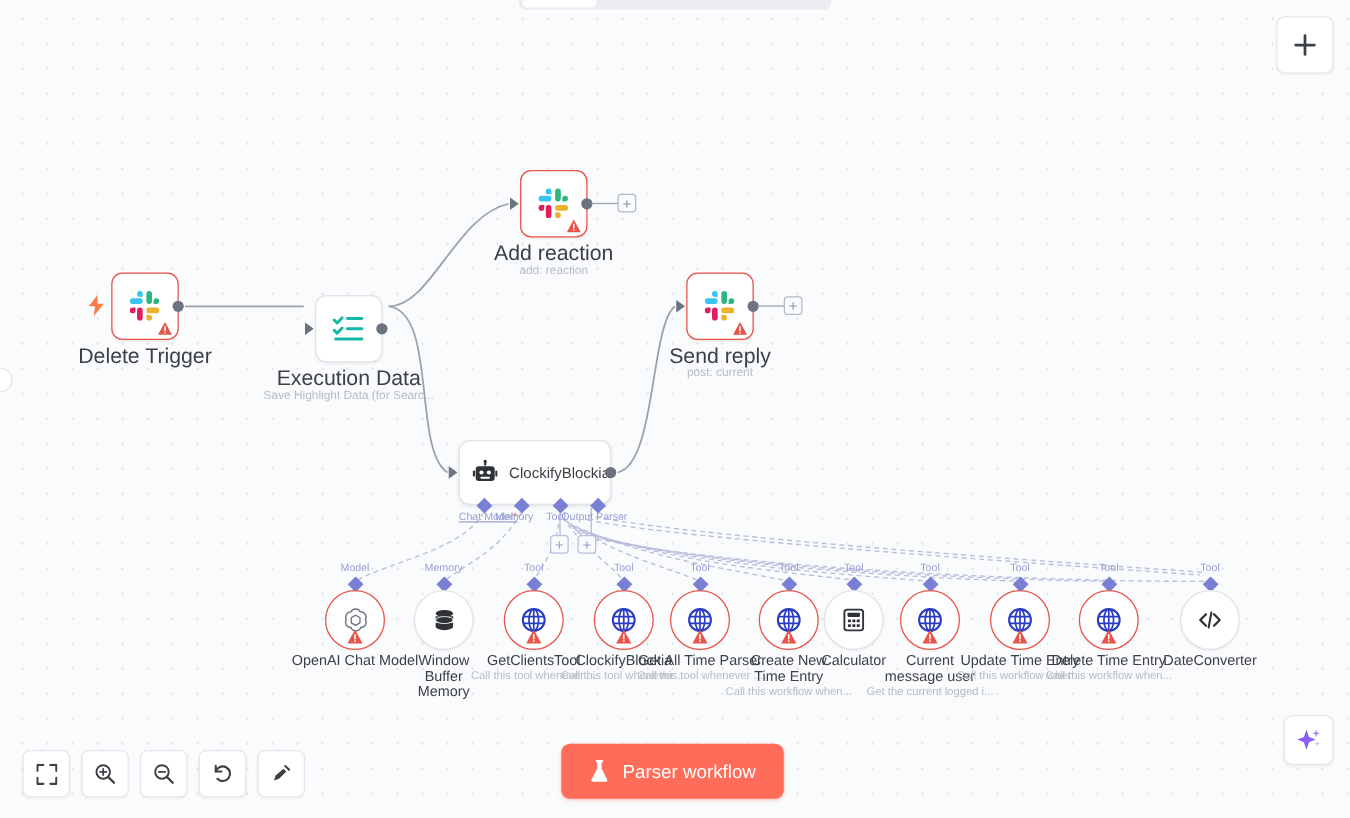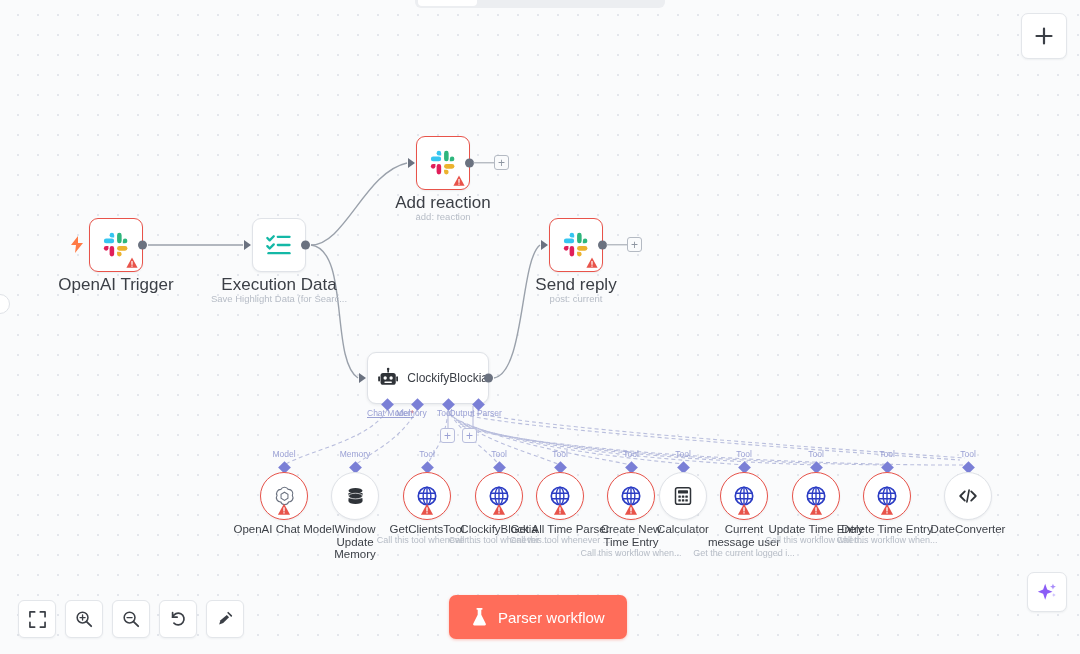--- a/index.html
+++ b/index.html
@@ -232,24 +232,24 @@
       <path d="M15.1 18.3a2.1 2.1 0 1 1-2.1 2.1v-2.1h2.1z" fill="#ecb22e"></path>
       <path d="M15.1 17.2a2.1 2.1 0 0 1 0-4.2h5.3a2.1 2.1 0 0 1 0 4.2h-5.3z" fill="#ecb22e"></path>
     </svg>
     <svg class="warn" viewBox="0 0 12 12">
       <path d="M6 0.6 L11.6 10.8 H0.4 Z" fill="#e8534a"></path>
       <rect x="5.4" y="4" width="1.2" height="3.8" fill="#fff"></rect>
       <rect x="5.4" y="8.5" width="1.2" height="1.2" fill="#fff"></rect>
     </svg>
     <div class="port out"></div>
   </div>
-  <div class="label">OpenAI Trigger</div>
-</div>
-
-<div class="node" style="left:252px; top:218px;">
+  <div class="label">Delete Trigger</div>
+</div>
+
+<div class="node" style="left:252px; top:236px;">
   <div class="box">
     <svg width="28" height="28" viewBox="0 0 24 24">
       <path d="M2 6 l2 2 l3.5-3.5" stroke="#14b8a6" stroke-width="2" fill="none" stroke-linecap="round" stroke-linejoin="round"></path>
       <path d="M2 13 l2 2 l3.5-3.5" stroke="#14b8a6" stroke-width="2" fill="none" stroke-linecap="round" stroke-linejoin="round"></path>
       <rect x="10" y="4" width="12" height="2" rx="1" fill="#14b8a6"></rect>
       <rect x="10" y="11" width="12" height="2" rx="1" fill="#14b8a6"></rect>
       <rect x="2" y="18" width="20" height="2" rx="1" fill="#14b8a6"></rect>
     </svg>
     <div class="arrow-in"></div>
     <div class="port out"></div>
@@ -366,21 +366,21 @@
   <div class="circ">
     <svg width="21" height="21" viewBox="0 0 24 24">
       <ellipse cx="12" cy="5.5" rx="8" ry="3.2" fill="#2f3338"></ellipse>
       <rect x="4" y="8" width="16" height="3.2" fill="#2f3338"></rect>
       <ellipse cx="12" cy="11.5" rx="8" ry="3.2" fill="#2f3338"></ellipse>
       <rect x="4" y="14" width="16" height="3.2" fill="#2f3338"></rect>
       <ellipse cx="12" cy="17.5" rx="8" ry="3.2" fill="#2f3338"></ellipse>
       <ellipse cx="12" cy="11.5" rx="8" ry="3.2" fill="none" stroke="#fff" stroke-width="0.8"></ellipse>
     </svg>
   </div>
-  <div class="slabel wrap">Window Update Memory</div>
+  <div class="slabel wrap">Window Buffer Memory</div>
 </div>
 
 <div class="subnode err" style="left:427px; top:496px;">
   <div class="tl">Tool</div>
   <div class="sdia"></div>
   <div class="circ">
     <svg width="22" height="22" viewBox="0 0 24 24">
       <circle cx="12" cy="12" r="9.5" fill="none" stroke="#2b3cc4" stroke-width="1.8"></circle>
       <ellipse cx="12" cy="12" rx="4.2" ry="9.5" fill="none" stroke="#2b3cc4" stroke-width="1.5"></ellipse>
       <path d="M2.6 9 H21.4 M2.6 15 H21.4 M12 2.5 V21.5" stroke="#2b3cc4" stroke-width="1.5"></path>

